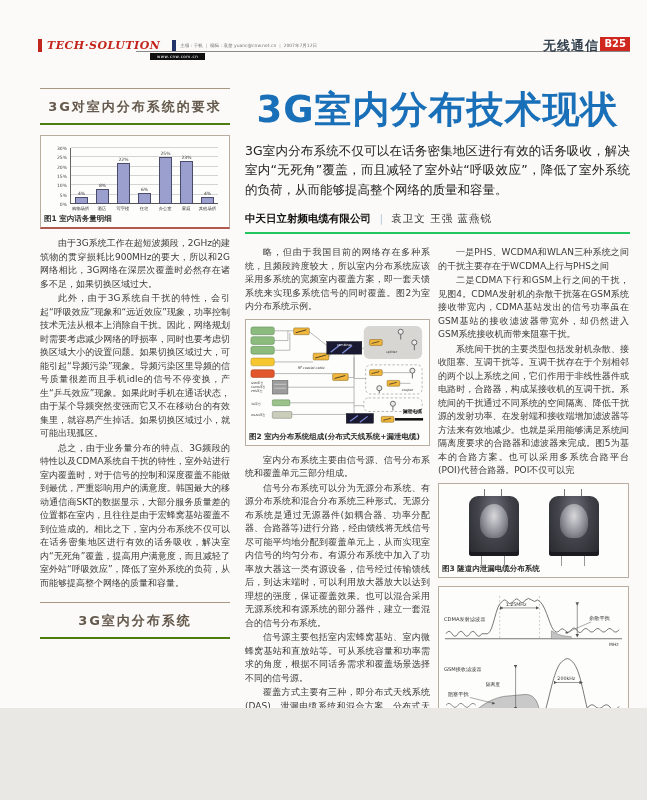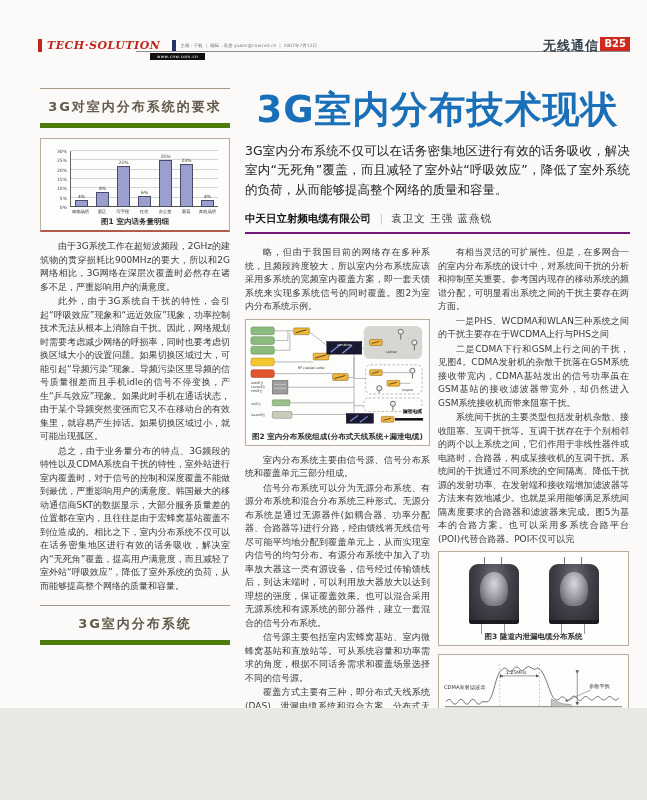--- a/index.html
+++ b/index.html
@@ -20,36 +20,36 @@
   .section{position:absolute;right:48px;top:1px;font-size:13px;font-weight:bold;color:#32404e;letter-spacing:1px;}
   .pageno{position:absolute;right:17px;top:1px;background:#d0281e;color:#fff;font-weight:bold;
           font-size:10px;padding:1px 4px 2px;}
 
   
   .leftcol{position:absolute;left:40px;top:88px;width:190px;}
   .titleblock{position:absolute;left:245px;top:90px;width:385px;}
   .midcol{position:absolute;left:245px;top:246px;width:185px;}
   .rightcol{position:absolute;left:438px;top:246px;width:191px;}
 
-  .sechead{border-top:1px solid #a79682;border-bottom:5px solid #4d7c0f;
+  .sechead{border-top:1px solid #a79682;border-bottom:2px solid #4d7c0f;
            padding:9px 0 7px;text-align:center;font-size:13px;font-weight:bold;
            color:#64594c;letter-spacing:2px;margin-bottom:10px;}
   .body-text p{font-size:9px;line-height:13.5px;text-align:justify;margin:0 0 1px;
                text-indent:2em;color:#3a3a3a;}
 
   .art-title{font-size:37px;font-weight:bold;color:#1a70b8;margin:0;line-height:1.1;letter-spacing:1px;text-align:center;}
   .art-intro{font-size:12.5px;line-height:19.5px;color:#222;margin-top:10px;text-align:justify;}
-  .byline{margin-top:13px;padding-bottom:6px;border-bottom:2px solid #701a75;font-size:10.5px;}
+  .byline{margin-top:13px;padding-bottom:6px;border-bottom:2px solid #22c55e;font-size:10.5px;}
   .byline .company{font-weight:bold;color:#111;}
   .byline .sep{color:#9ab4c9;margin:0 5px;}
   .byline .authors{color:#333;letter-spacing:1px;}
 
   
   .figbox{border:1px solid #b9ad9f;background:#fdfdfc;margin:5px 0 8px;padding:4px 3px 3px;}
-  .figcap{font-size:7.5px;font-weight:bold;text-align:center;color:#333;margin-top:3px;}
+  .figcap{font-size:7.5px;font-weight:bold;color:#333;margin-top:3px;}
 
   
   .fig1{border-bottom:2px solid #b25a50;}
   .fig1-plot{position:relative;height:56px;margin:8px 8px 0 26px;border-left:1px solid #666;}
   .gline{position:absolute;left:0;right:0;height:1px;background:#d4d4d4;}
   .gline.axisline{background:#555;}
   .glabel{position:absolute;left:-24px;width:20px;text-align:right;font-size:4.5px;color:#444;
           transform:translateY(50%);}
   .fig1-bars{position:absolute;left:0;right:0;top:0;bottom:0;display:flex;}
   .bar-slot{flex:1;display:flex;flex-direction:column;justify-content:flex-end;align-items:center;}
@@ -153,21 +153,21 @@
           <div class="cat">酒店</div>
           <div class="cat">写字楼</div>
           <div class="cat">住宅</div>
           <div class="cat">办公室</div>
           <div class="cat">家庭</div>
           <div class="cat">其他场所</div>
         </div>
       <div class="figcap">图1 室内话务量明细</div>
     </div>
 
-    <p>由于3G系统工作在超短波频段，2GHz的建筑物的贯穿损耗比900MHz的要大，所以和2G网络相比，3G网络在深层次覆盖时必然存在诸多不足，严重影响用户的满意度。</p>
+    <p>由于3G系统工作在超短波频段，2GHz的建筑物的贯穿损耗比900MHz的要大，所以和2G网络相比，3G网络在深层次覆盖时必然存在诸多不足，如果切换区域过大。</p>
     <p>此外，由于3G系统自干扰的特性，会引起“呼吸效应”现象和“远近效应”现象，功率控制技术无法从根本上消除自干扰。因此，网络规划时需要考虑减少网络的呼损率，同时也要考虑切换区域大小的设置问题。如果切换区域过大，可能引起“导频污染”现象。导频污染区里导频的信号质量很差而且手机idle的信号不停变换，产生“乒乓效应”现象。如果此时手机在通话状态，由于某个导频突然变强而它又不在移动台的有效集里，就容易产生掉话。如果切换区域过小，就可能出现孤区。</p>
     <p>总之，由于业务量分布的特点、3G频段的特性以及CDMA系统自干扰的特性，室外站进行室内覆盖时，对于信号的控制和深度覆盖不能做到最优，严重影响用户的满意度。韩国最大的移动通信商SKT的数据显示，大部分服务质量差的位置都在室内，且往往是由于宏蜂窝基站覆盖不到位造成的。相比之下，室内分布系统不仅可以在话务密集地区进行有效的话务吸收，解决室内“无死角”覆盖，提高用户满意度，而且减轻了室外站“呼吸效应”，降低了室外系统的负荷，从而能够提高整个网络的质量和容量。</p>
 
     <div class="sechead" style="margin-top:12px;">3G室内分布系统</div>
 
   </div>
 
   <div class="titleblock">
     <h1 class="art-title">3G室内分布技术现状</h1>
     <div class="art-intro">3G室内分布系统不仅可以在话务密集地区进行有效的话务吸收，解决室内“无死角”覆盖，而且减轻了室外站“呼吸效应”，降低了室外系统的负荷，从而能够提高整个网络的质量和容量。</div>
@@ -277,21 +277,20 @@
     </div>
 
     <p>室内分布系统主要由信号源、信号分布系统和覆盖单元三部分组成。</p>
     <p>信号分布系统可以分为无源分布系统、有源分布系统和混合分布系统三种形式。无源分布系统是通过无源器件(如耦合器、功率分配器、合路器等)进行分路，经由馈线将无线信号尽可能平均地分配到覆盖单元上，从而实现室内信号的均匀分布。有源分布系统中加入了功率放大器这一类有源设备，信号经过传输馈线后，到达末端时，可以利用放大器放大以达到理想的强度，保证覆盖效果。也可以混合采用无源系统和有源系统的部分器件，建立一套混合的信号分布系统。</p>
     <p>信号源主要包括室内宏蜂窝基站、室内微蜂窝基站和直放站等。可从系统容量和功率需求的角度，根据不同话务需求和覆盖场景选择不同的信号源。</p>
     <p>覆盖方式主要有三种，即分布式天线系统(DAS)、泄漏电缆系统和混合方案。分布式天线系统能够支持从400MHz到2.5GHz频宽的频率范围，将RF能量平均分配到建筑物各个角落。对于建筑物内部结构狭长的特殊区域，例如公路隧道、铁路隧道、矿井等，可选用泄漏电缆分布系统。泄漏电缆不需要室内天线，通过电缆上泄漏信号即可进行覆盖。图3为隧道内泄漏电缆分布系统。实际工程中，根据实际情况进行组合，即混合方式，以取得最佳效果、最低造价、方便施工的方案。</p>
 
   </div>
 
   <div class="rightcol body-text">
-    <p>有相当灵活的可扩展性。但是，在多网合一的室内分布系统的设计中，对系统间干扰的分析和抑制至关重要。参考国内现存的移动系统的频谱分配，可明显看出系统之间的干扰主要存在两方面。</p>
     <p>一是PHS、WCDMA和WLAN三种系统之间的干扰主要存在于WCDMA上行与PHS之间</p>
     <p>二是CDMA下行和GSM上行之间的干扰，见图4。CDMA发射机的杂散干扰落在GSM系统接收带宽内，CDMA基站发出的信号功率虽在GSM基站的接收滤波器带宽外，却仍然进入GSM系统接收机而带来阻塞干扰。</p>
     <p>系统间干扰的主要类型包括发射机杂散、接收阻塞、互调干扰等。互调干扰存在于个别相邻的两个以上系统之间，它们作用于非线性器件或电路时，合路器，构成某接收机的互调干扰。系统间的干扰通过不同系统的空间隔离、降低干扰源的发射功率、在发射端和接收端增加滤波器等方法来有效地减少。也就是采用能够满足系统间隔离度要求的合路器和滤波器来完成。图5为基本的合路方案。也可以采用多系统合路平台(POI)代替合路器。POI不仅可以完</p>
 
     <div class="figbox">
       <div class="fig3-imgs">
         <div class="tunnel">
           <div class="bore"></div>
           <div class="stub" style="left:30%"></div>
           <div class="stub" style="left:65%"></div>

